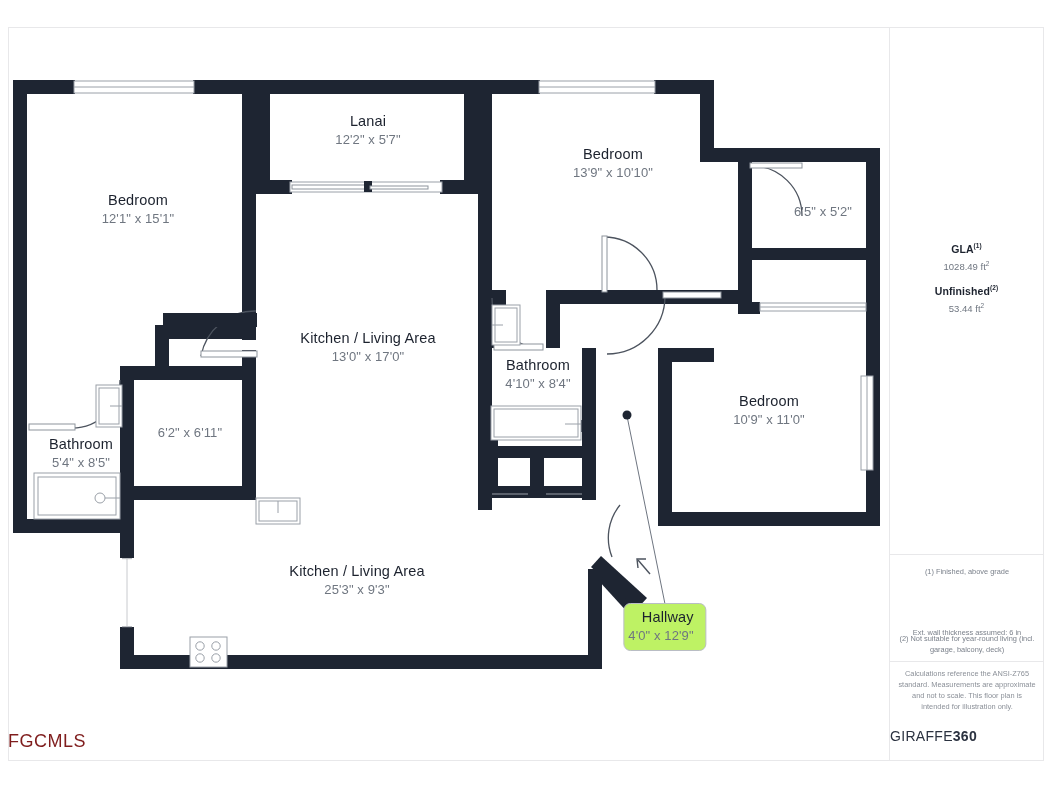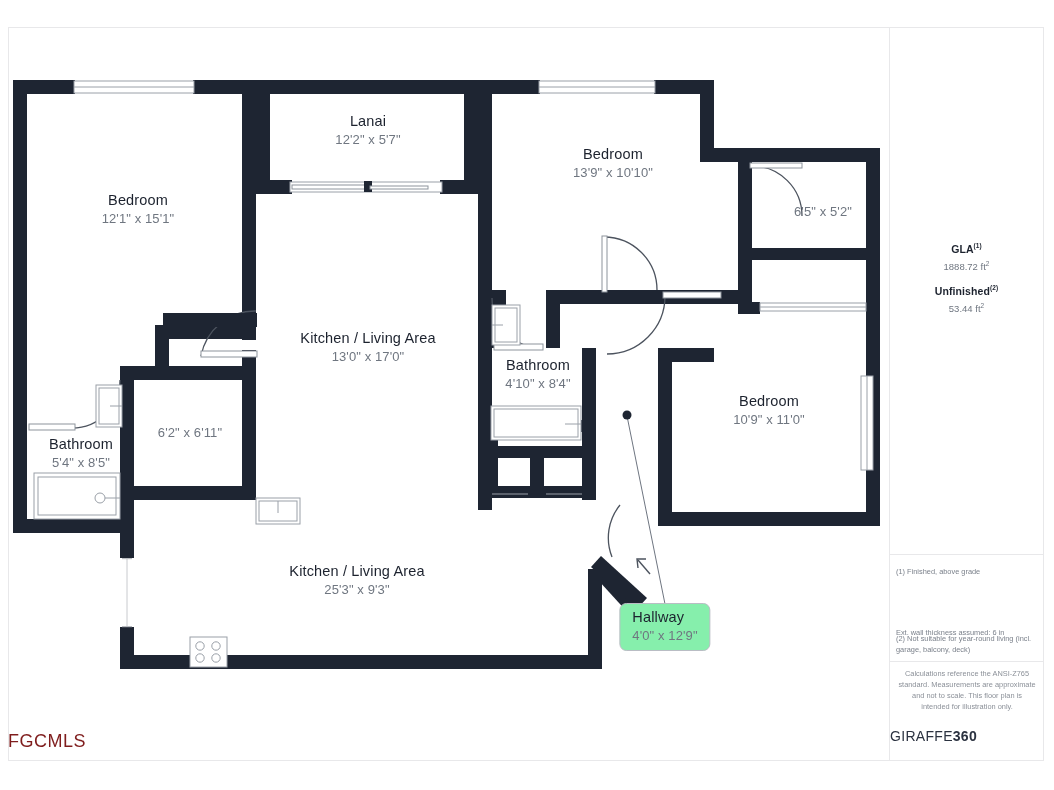--- a/index.html
+++ b/index.html
@@ -69,20 +69,21 @@
   .area-value {
     font-size: 9.5px;
     color: #6f7680;
     margin-top: 5px;
   }
   .area-value sup { font-size: 6.5px; }
   .note {
     position: absolute;
     left: 6px;
     width: 142px;
+    text-align: center;
     font-size: 7.4px;
     color: #7b818b;
     line-height: 1.45;
   }
   .legal {
     position: absolute;
     left: 8px;
     width: 138px;
     text-align: center;
     font-size: 7.4px;
@@ -129,23 +130,23 @@
     color: #6f7680;
     margin-top: 3px;
     letter-spacing: .1px;
   }
   .dim-only .room-dim { margin-top: 0; }
   .callout {
     position: absolute;
     transform: translate(-50%, 0);
     border: 1px solid #b9bdc4;
     border-radius: 7px;
-    background: #86efac;
-    padding: 5px 12px 7px 12px;
-    text-align: left;
+    background: #bef264;
+    padding: 5px 12px 7px 4px;
+    text-align: right;
     white-space: nowrap;
   }
 </style>
 </head>
 <body>
 
 <div id="page">
 
   <div id="frame"></div>
 
@@ -426,21 +427,21 @@
 
   <div class="callout" style="left:665px; top:603px;">
     <div class="room-name">Hallway</div>
     <div class="room-dim">4'0" x 12'9"</div>
   </div>
 
   <div id="side-panel">
 
     <div class="area-block" style="top:214px;">
       <div class="area-title"><span>GLA</span><sup>(1)</sup></div>
-      <div class="area-value"><span>1888.72 ft</span><sup>2</sup></div>
+      <div class="area-value"><span>1028.49 ft</span><sup>2</sup></div>
     </div>
 
     <div class="area-block" style="top:256px;">
       <div class="area-title"><span>Unfinished</span><sup>(2)</sup></div>
       <div class="area-value"><span>53.44 ft</span><sup>2</sup></div>
     </div>
 
     <div class="panel-divider" style="top:526px;"></div>
 
     <div class="note" style="top:539px;">(1) Finished, above grade</div>

